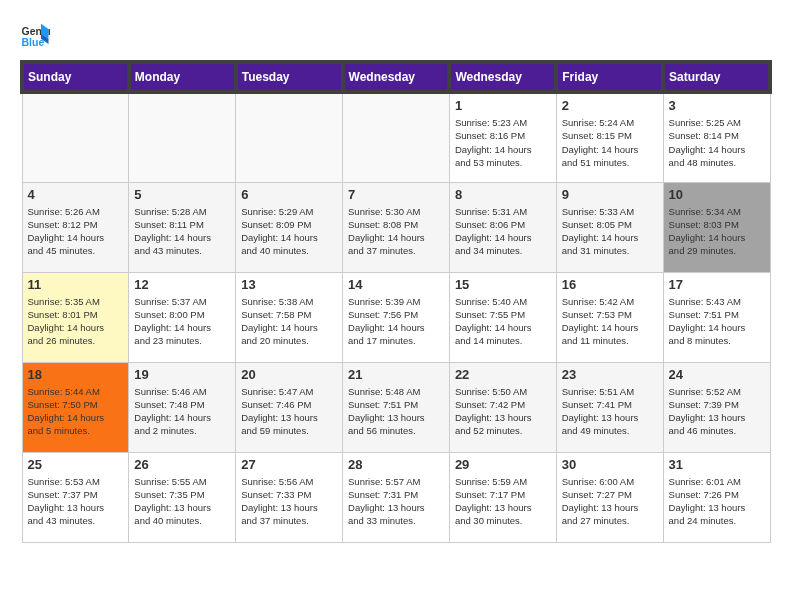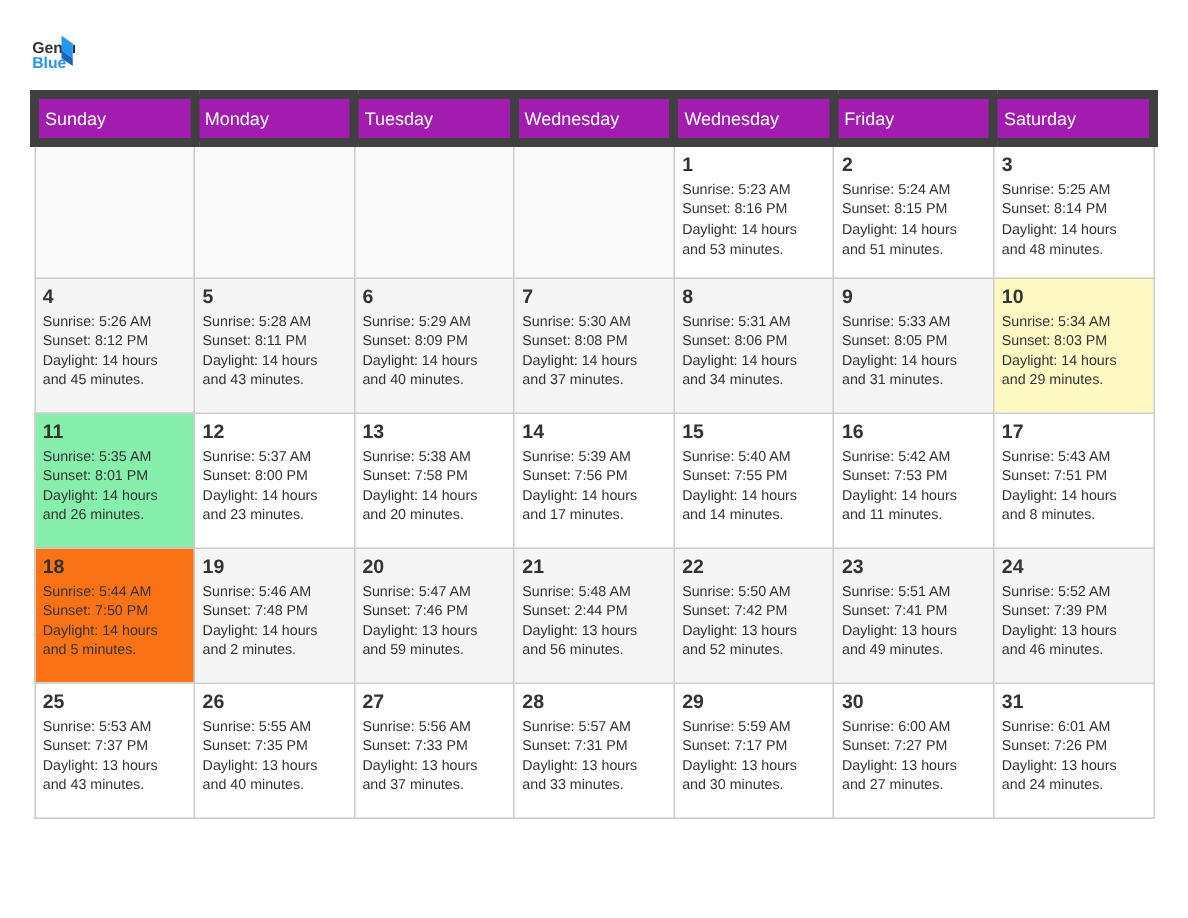--- a/index.html
+++ b/index.html
@@ -36,27 +36,27 @@
     .location {
       font-size: 16px;
       color: #555;
     }
     table {
       width: 100%;
       border-collapse: collapse;
       table-layout: fixed;
     }
     th {
-      background-color: #a21caf;
+      background-color: #4c1d95;
       color: white;
       font-size: 12px;
-      font-weight: normal;
+      font-weight: bold;
       padding: 6px 4px;
       text-align: left;
-      border: 6px solid #404040;
+      border: 4px solid #404040;
     }
     td {
       border: 1px solid #ccc;
       vertical-align: top;
       padding: 4px 5px;
       min-height: 80px;
       height: 90px;
       background: #fff;
     }
     td.empty {
@@ -175,30 +175,30 @@
 Daylight: 14 hours
 and 34 minutes.</div>
         </td>
         <td style="background: rgb(245, 245, 245);">
           <span class="day-number">9</span>
           <div class="day-info" style="white-space: pre-line;">Sunrise: 5:33 AM
 Sunset: 8:05 PM
 Daylight: 14 hours
 and 31 minutes.</div>
         </td>
-        <td style="background: #fef9c3;">
+        <td style="background: #a3a3a3;">
           <span class="day-number">10</span>
           <div class="day-info" style="white-space: pre-line;">Sunrise: 5:34 AM
 Sunset: 8:03 PM
 Daylight: 14 hours
 and 29 minutes.</div>
         </td>
       </tr>
       <tr>
-        <td style="background: #86efac;">
+        <td style="background: #fef9c3;">
           <span class="day-number">11</span>
           <div class="day-info" style="white-space: pre-line;">Sunrise: 5:35 AM
 Sunset: 8:01 PM
 Daylight: 14 hours
 and 26 minutes.</div>
         </td>
         <td style="background: rgb(255, 255, 255);">
           <span class="day-number">12</span>
           <div class="day-info" style="white-space: pre-line;">Sunrise: 5:37 AM
 Sunset: 8:00 PM
@@ -259,21 +259,21 @@
         <td style="background: rgb(245, 245, 245);">
           <span class="day-number">20</span>
           <div class="day-info" style="white-space: pre-line;">Sunrise: 5:47 AM
 Sunset: 7:46 PM
 Daylight: 13 hours
 and 59 minutes.</div>
         </td>
         <td style="background: rgb(245, 245, 245);">
           <span class="day-number">21</span>
           <div class="day-info" style="white-space: pre-line;">Sunrise: 5:48 AM
-Sunset: 2:44 PM
+Sunset: 7:51 PM
 Daylight: 13 hours
 and 56 minutes.</div>
         </td>
         <td style="background: rgb(245, 245, 245);">
           <span class="day-number">22</span>
           <div class="day-info" style="white-space: pre-line;">Sunrise: 5:50 AM
 Sunset: 7:42 PM
 Daylight: 13 hours
 and 52 minutes.</div>
         </td>

